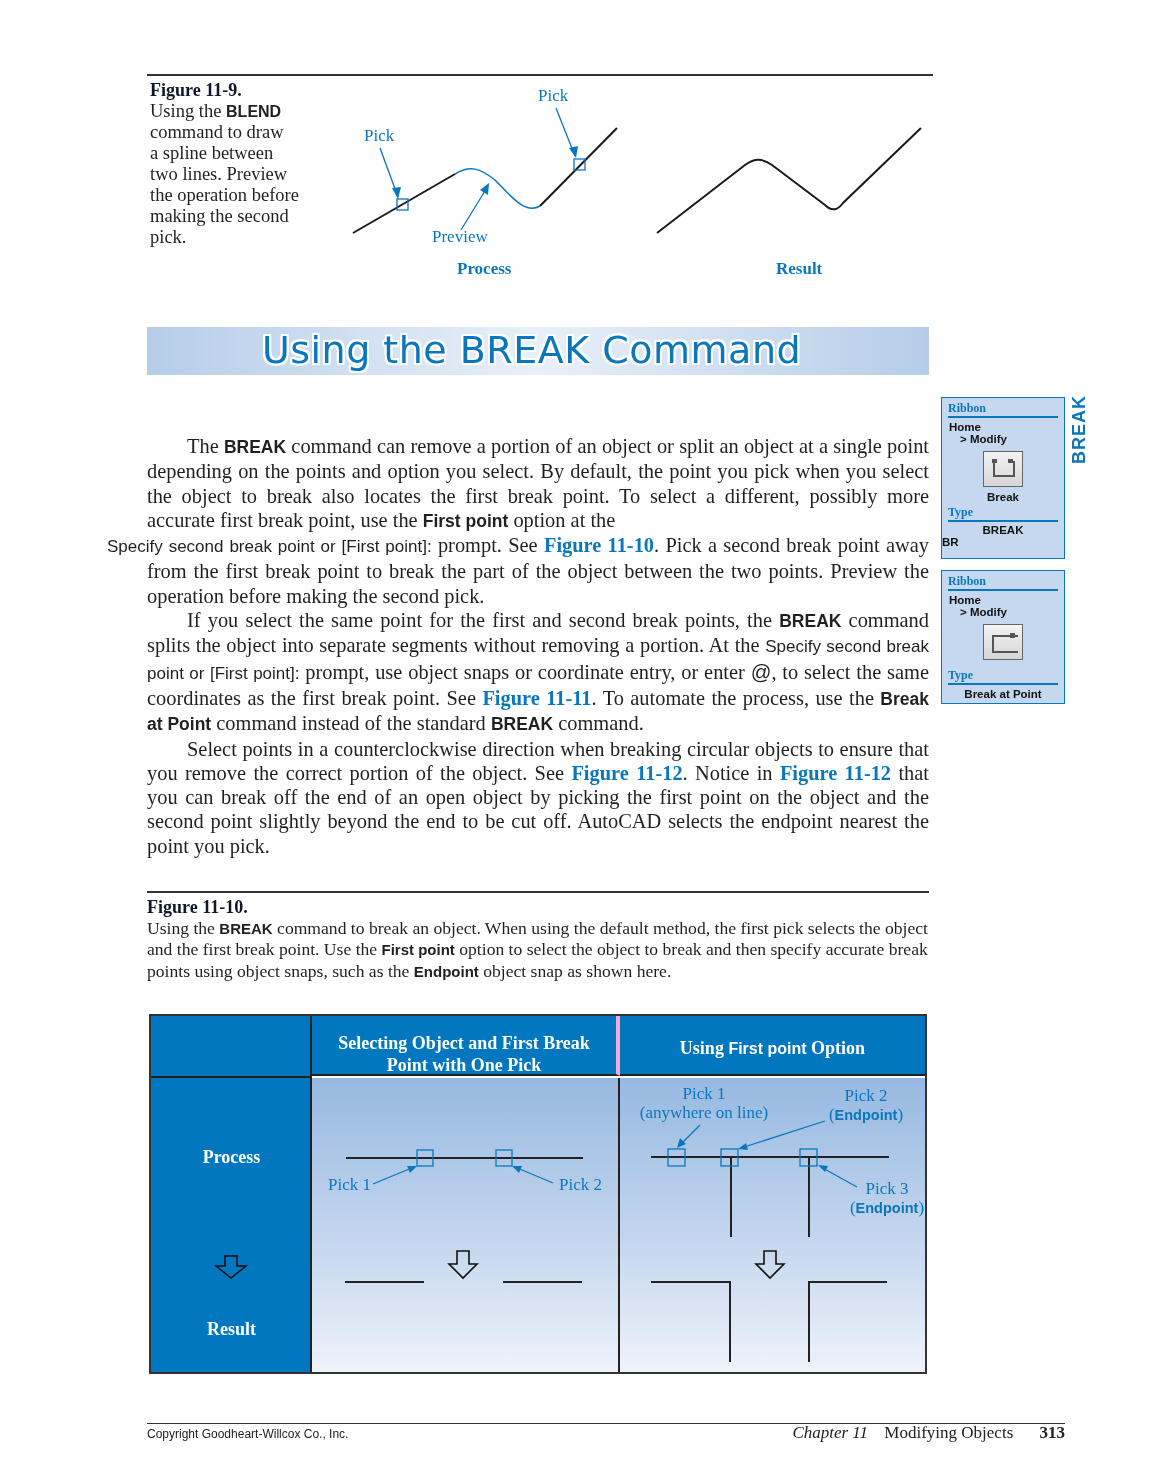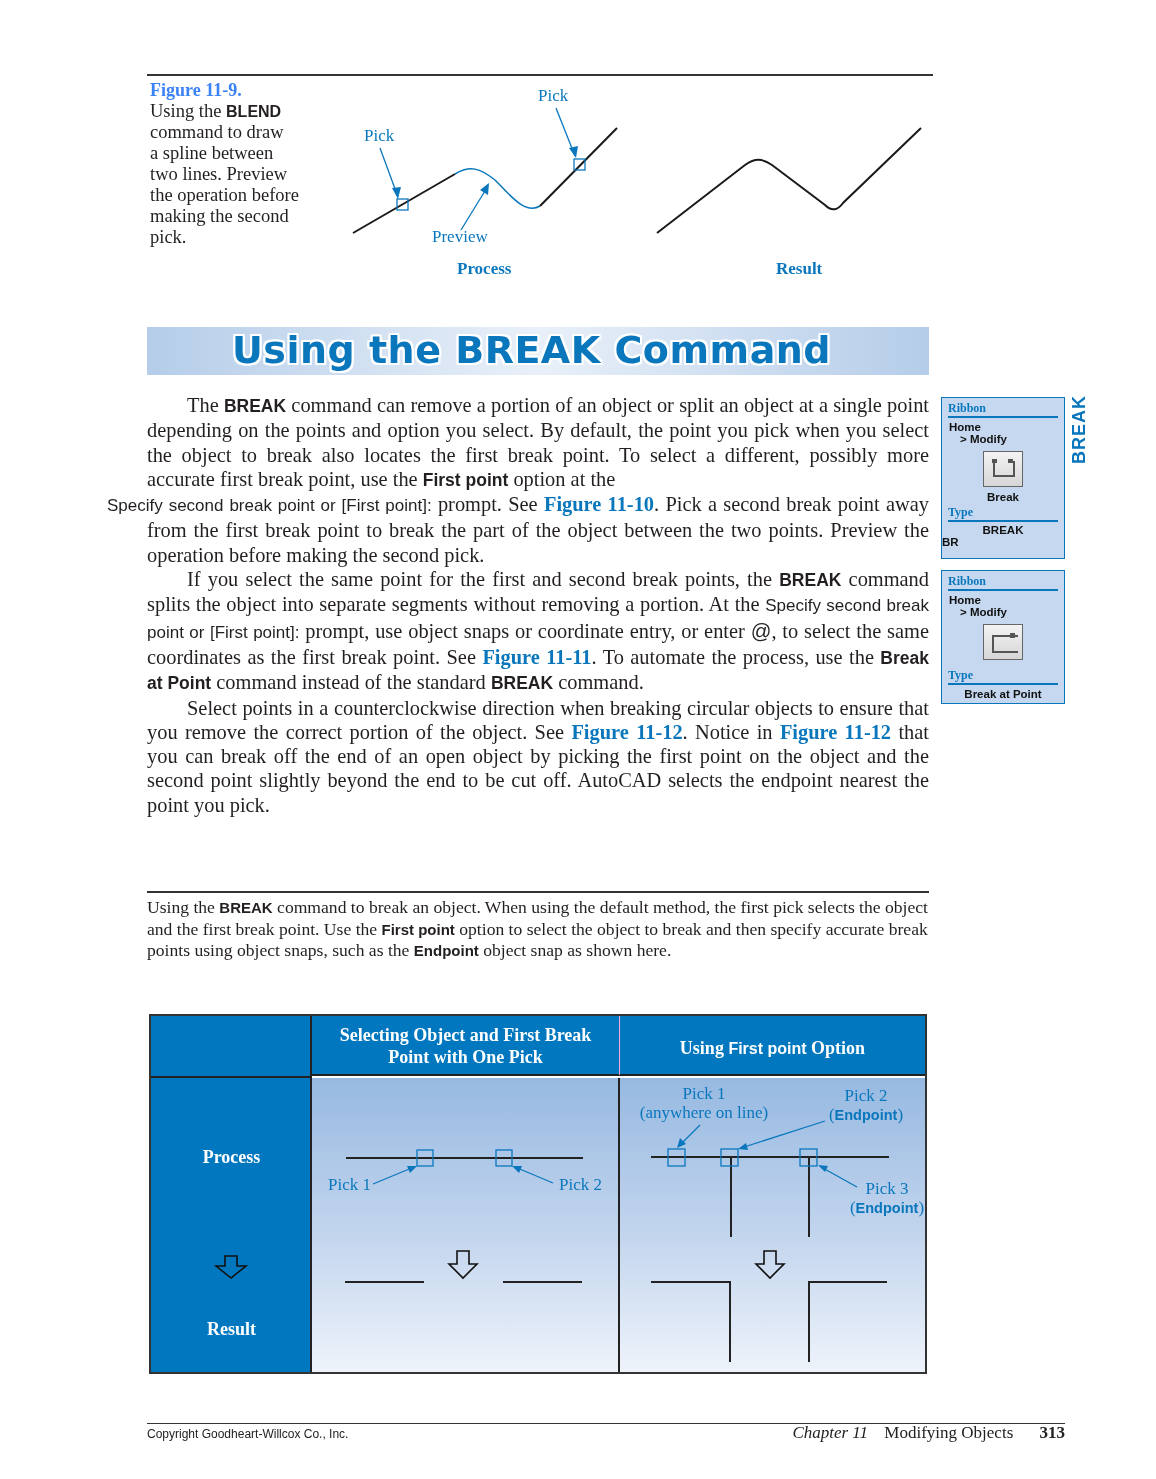--- a/index.html
+++ b/index.html
@@ -6,36 +6,36 @@
   body { width:1156px; height:1479px; position:relative; overflow:hidden;
          font-family:"Liberation Serif", "DejaVu Serif", serif; color:#231f20; }
   .abs { position:absolute; }
   .sans { font-family:"Liberation Sans", "DejaVu Sans", sans-serif; }
   .blue { color:#0a77bd; }
   .b { font-weight:bold; }
   .rule { position:absolute; height:2px; background:#333; }
 
   
   .fig-caption { font-size:18.5px; line-height:21px; }
-  .fig-title { color:#3b82f6; font-weight:bold; font-size:18px; }
+  .fig-title { color:#0f172a; font-weight:bold; font-size:18px; }
   .cmd { font-family:"Liberation Sans", sans-serif; font-weight:bold; font-size:16px; }
   .lbl { font-size:17px; color:#0a77bd; }
   .lblb { font-size:17px; color:#0a77bd; font-weight:bold; }
 
   
   .banner { left:147px; top:327px; width:782px; height:48px;
             background:linear-gradient(90deg,#b5cde9 0%,#e9f0f9 50%,#b5cde9 100%); }
   .banner-text { position:absolute; left:0; right:13px; top:0; text-align:center;
-            font-family:"DejaVu Sans", sans-serif; font-weight:bold; font-size:38px;
+            font-family:"DejaVu Sans", sans-serif; font-weight:normal; font-size:38px;
             line-height:46px; color:#0a77bd; letter-spacing:0.5px;
             text-shadow: -2px -2px 0 #fff, 2px -2px 0 #fff, -2px 2px 0 #fff, 2px 2px 0 #fff,
                          0 2px 0 #fff, 0 -2px 0 #fff, 2px 0 0 #fff, -2px 0 0 #fff; }
 
   
-  .body-text { left:147px; width:782px; font-size:20.4px; line-height:24.3px; text-align:justify; }
+  .body-text { left:147px; width:782px; font-size:20.4px; line-height:24.3px; text-align:justify;margin-top:41px; }
   .body-text p { margin:0; text-indent:40px; }
   .prompt { font-family:"Liberation Sans", sans-serif; font-size:17px; }
   .sb { font-family:"Liberation Sans", sans-serif; font-weight:bold; font-size:17.5px; }
 
   
   .side { background:#c5d8ef; border:1px solid #0a77bd; }
   .side .hdr { font-family:"Liberation Serif", serif; font-weight:bold; color:#0a77bd; font-size:12px; padding-left:6px; }
   .side .hr { height:2px; background:#0a77bd; margin:0 6px; }
   .side .txt { font-family:"Liberation Sans", sans-serif; font-weight:bold; font-size:11.5px; color:#111; }
   .iconbox { width:38px; height:34px; border:1px solid #666; background:linear-gradient(#f3f3f3,#d6d6d6); position:relative; margin:0 auto; }
@@ -130,29 +130,30 @@
     <div style="position:absolute; left:8px; top:10px; width:24px; height:14px; border:2px solid #555; border-right:none;"></div>
     <div style="position:absolute; left:26px; top:8px; width:5px; height:5px; background:#555;"></div>
   </div>
   <div class="hdr" style="margin-top:8px;">Type</div>
   <div class="hr"></div>
   <div class="txt" style="text-align:center; margin-top:3px;">Break at Point</div>
 </div>
 
 <div class="rule" style="left:147px; top:891px; width:782px;"></div>
 <div class="abs cap2" style="top:897px;">
+  <div class="fig-title" style="font-size:18px;">Figure 11-10.</div>
   <div><span>Using the </span><span class="cb">BREAK</span><span> command to break an object. When using the default method, the first pick selects the object and the first break point. Use the </span><span class="cb">First point</span><span> option to select the object to break and then specify accurate break points using object snaps, such as the </span><span class="cb">Endpoint</span><span> object snap as shown here.</span></div>
 </div>
 
 <div class="abs tbl">
 
   <div class="cell" style="left:0; top:0; width:161px; height:356px; background:#0077bf; border-right:2px solid #222;"></div>
   <div class="cell" style="left:0; top:60px; width:161px; height:2px; background:#222;"></div>
 
-  <div class="cell th" style="left:161px; top:0; width:308px; height:60px; padding-top:8px; border-right:1px solid #f9a8d4; border-bottom:2px solid #222;">
+  <div class="cell th" style="left:161px; top:0; width:308px; height:60px; padding-top:16px; border-right:4px solid #f9a8d4; border-bottom:2px solid #222;">
     <div style="padding:0 10px;">Selecting Object and First Break Point with One Pick</div>
   </div>
   <div class="cell th" style="left:469px; top:0; width:305px; height:60px; padding-top:21px; border-bottom:2px solid #222;">
     <span>Using </span><span class="sans" style="font-size:16px;">First point</span><span> Option</span>
   </div>
 
   <div class="cell grad" style="left:161px; top:62px; width:308px; height:294px; border-right:2px solid #222;"></div>
   <div class="cell grad" style="left:469px; top:62px; width:305px; height:294px;"></div>
 
   <div class="cell th" style="left:0; top:130px; width:161px; background:transparent;">Process</div>

